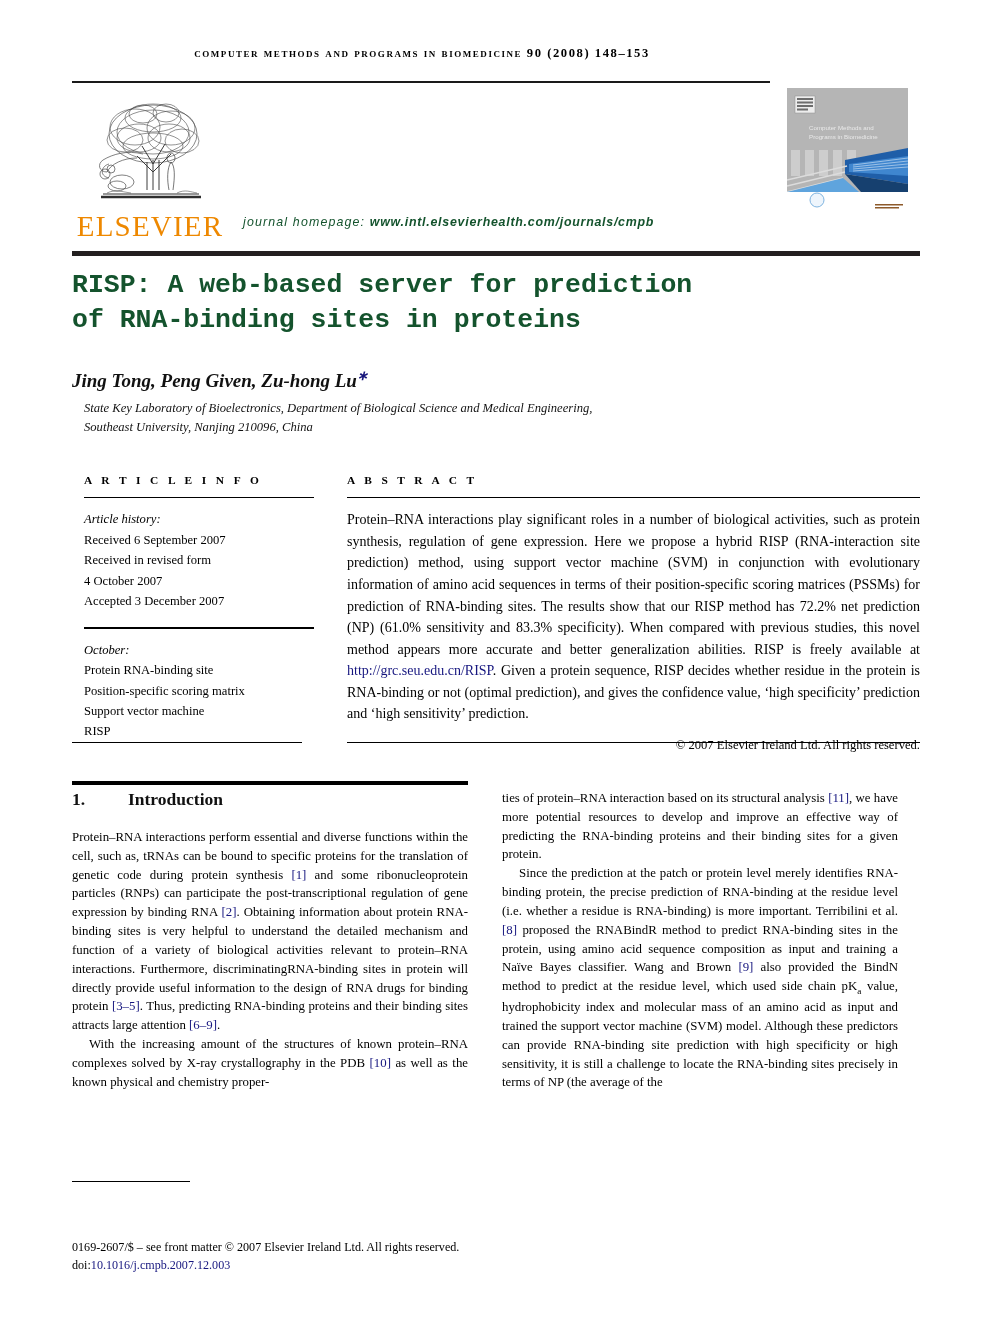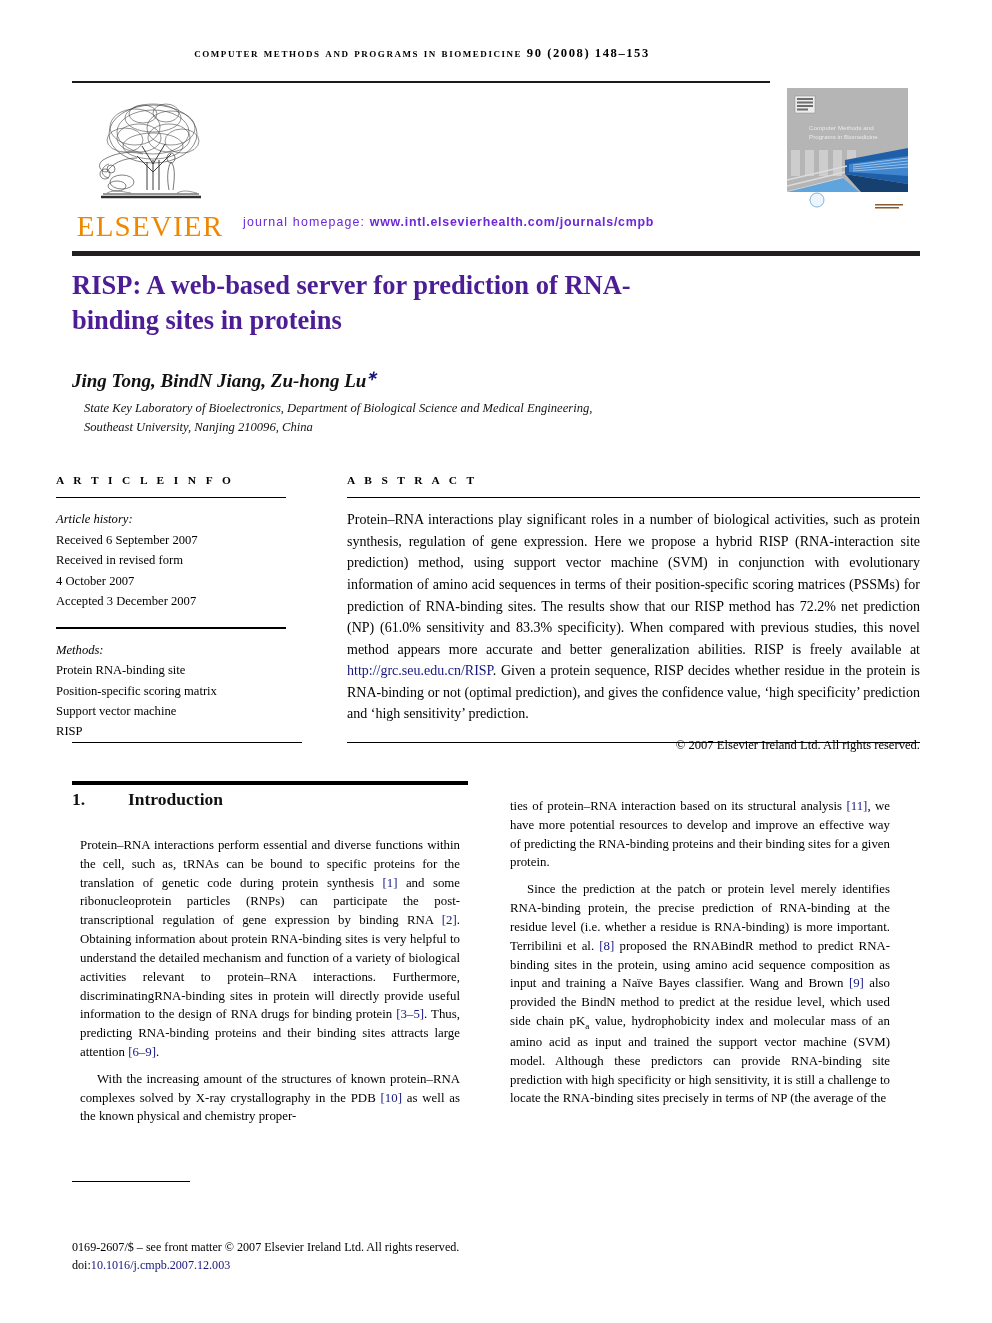--- a/index.html
+++ b/index.html
@@ -71,22 +71,23 @@
     line-height: 1;
     margin-top: 2px;
   }
   .homepage-line {
     position: absolute;
     left: 243px;
     top: 215px;
     font-family: "Liberation Sans", sans-serif;
     font-size: 12.4px;
     letter-spacing: 1.15px;
-    color: #6d28d9;
+    color: #14532d;
     white-space: nowrap;
+    font-style: italic;
   }
   .homepage-line .hp-label { font-weight: normal; }
   .homepage-line .hp-url { font-weight: bold; letter-spacing: 0.75px; }
 
   .cover-thumb {
     position: absolute;
     left: 787px;
     top: 88px;
     width: 121px;
     height: 126px;
@@ -101,25 +102,25 @@
     height: 5px;
     background: #231f20;
   }
 
   
   .title {
     position: absolute;
     left: 72px;
     top: 268px;
     width: 640px;
-    font-family: Liberation Serif, serif;
+    font-family: Liberation Mono, monospace;
     font-weight: bold;
     font-size: 26.5px;
     line-height: 1.32;
-    color: #4c1d95;
+    color: #14532d;
   }
   .authors {
     position: absolute;
     left: 72px;
     top: 368px;
     width: 700px;
     font-family: "Liberation Serif", serif;
     font-style: italic;
     font-weight: bold;
     font-size: 19px;
@@ -138,21 +139,21 @@
     font-family: "Liberation Serif", serif;
     font-style: italic;
     font-size: 12.6px;
     line-height: 1.52;
     color: #111;
   }
 
   
   .col-info {
     position: absolute;
-    left: 56px;
+    left: 84px;
     top: 474px;
     width: 230px;
   }
   .col-abs {
     position: absolute;
     left: 347px;
     top: 474px;
     width: 573px;
   }
   .sechead {
@@ -248,21 +249,21 @@
     position: absolute;
     width: 396px;
     font-family: "Liberation Serif", serif;
     font-size: 12.85px;
     line-height: 1.465;
     text-align: justify;
     color: #000;
   }
   .body-col.left  { left: 72px;  top: 828px; }
   .body-col.right { left: 502px; top: 789px; }
-  .body-col p { margin: 8px; text-indent: 0; }
+  .body-col p { margin: 0; text-indent: 0; }
   .body-col p + p { text-indent: 17px; }
 
   
   .foot-rule {
     position: absolute;
     left: 72px;
     top: 1181px;
     width: 118px;
     height: 1.4px;
     background: #000;
@@ -408,38 +409,38 @@
         <rect x="88" y="119" width="24" height="1.5"></rect>
       </g>
     </svg>
   </div>
 
   <div class="rule-thick"></div>
 
   <div class="title">RISP: A web-based server for prediction of RNA-binding sites in proteins</div>
 
   <div class="authors">
-    <span>Jing Tong, BindN Jiang, Zu-hong Lu</span><span class="star">∗</span>
+    <span>Jing Tong, Peng Given, Zu-hong Lu</span><span class="star">∗</span>
   </div>
 
   <div class="affil">
     <div>State Key Laboratory of Bioelectronics, Department of Biological Science and Medical Engineering,</div>
     <div>Southeast University, Nanjing 210096, China</div>
   </div>
 
   <div class="col-info">
     <div class="sechead">A R T I C L E   I N F O</div>
     <div class="hr-thin"></div>
     <div class="info-lbl">Article history:</div>
     <div class="info-line">Received 6 September 2007</div>
     <div class="info-line">Received in revised form</div>
     <div class="info-line">4 October 2007</div>
     <div class="info-line">Accepted 3 December 2007</div>
     <div class="hr-thin2"></div>
-    <div class="info-lbl">Methods:</div>
+    <div class="info-lbl">October:</div>
     <div class="info-line">Protein RNA-binding site</div>
     <div class="info-line">Position-specific scoring matrix</div>
     <div class="info-line">Support vector machine</div>
     <div class="info-line">RISP</div>
   </div>
 
   <div class="col-abs">
     <div class="sechead">A B S T R A C T</div>
     <div class="hr-thin"></div>
     <div class="abs-body">

